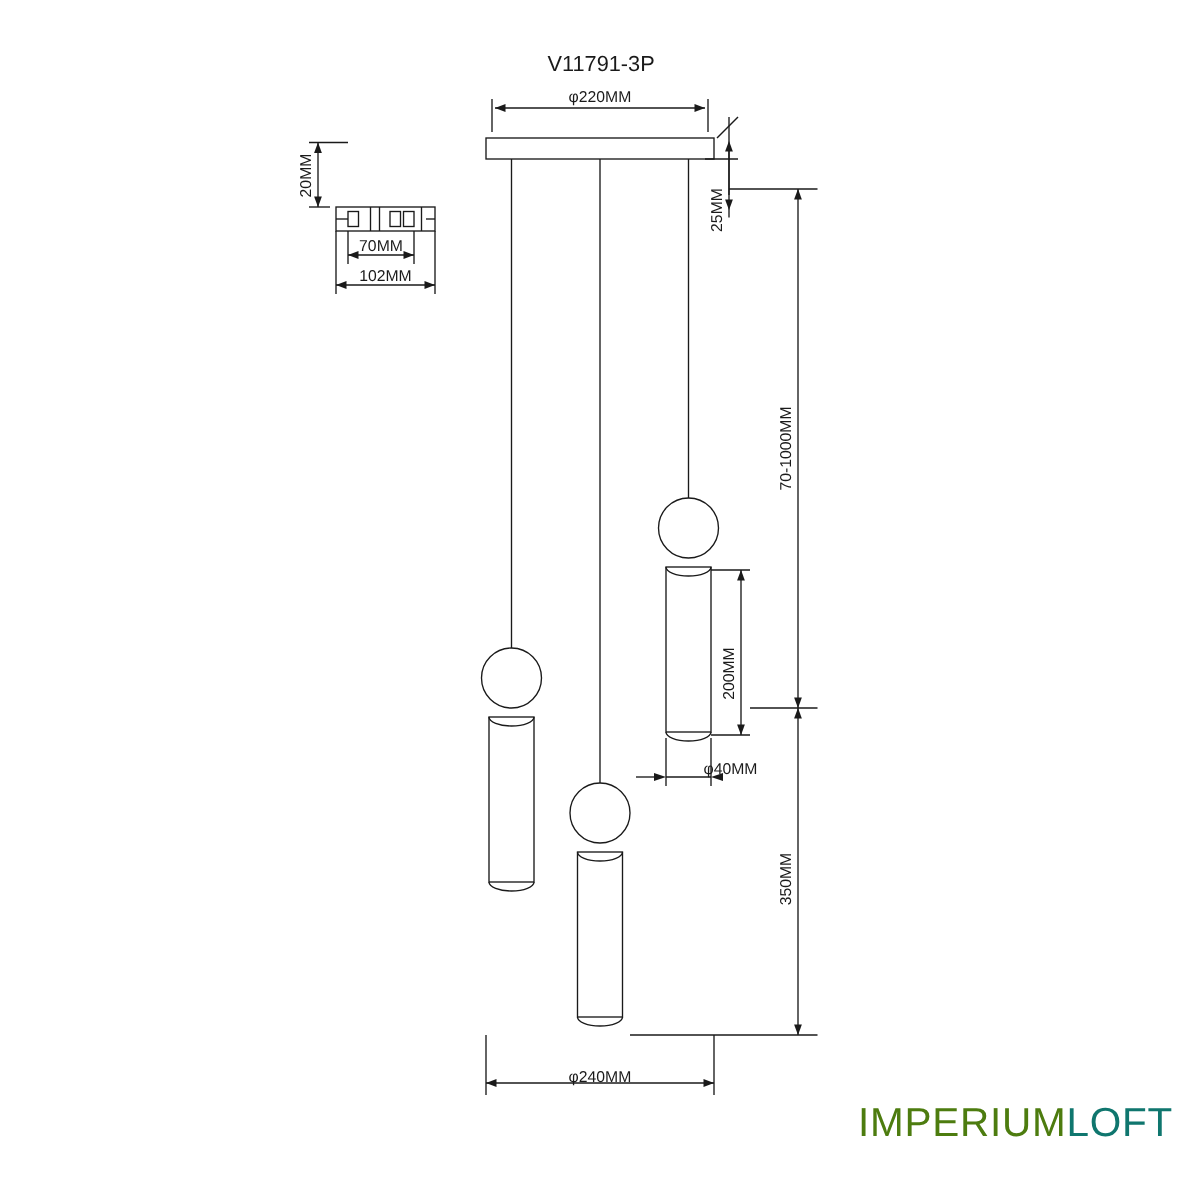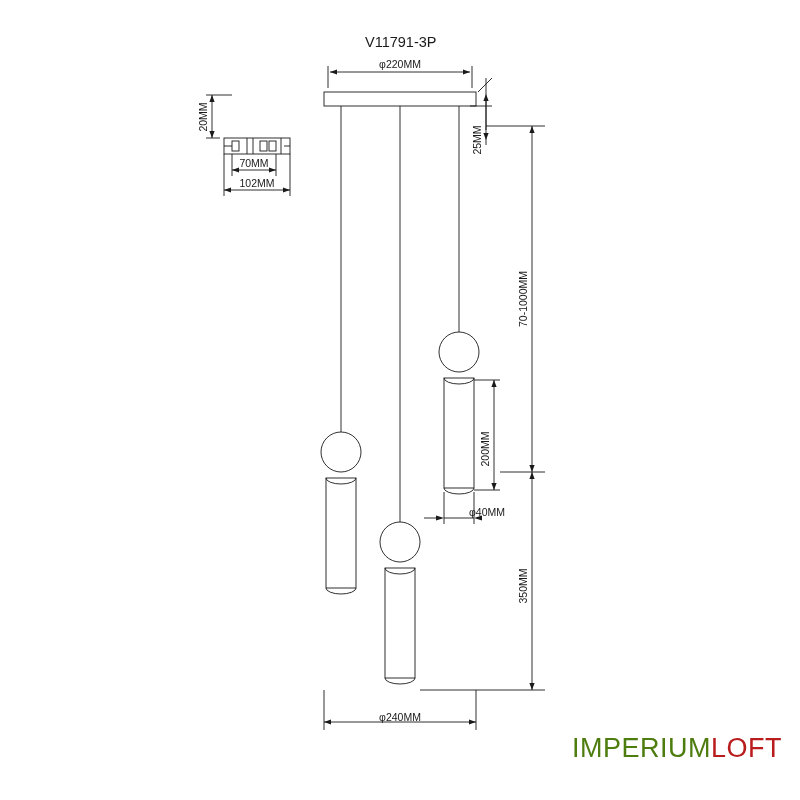--- a/index.html
+++ b/index.html
@@ -27,21 +27,21 @@
   .brand {
     position: absolute;
     right: 18px;
     bottom: 36px;
     font-size: 27px;
     letter-spacing: 0.5px;
     font-family: "Liberation Sans", sans-serif;
     white-space: nowrap;
   }
   .brand .imperium { color: #4d7c0f; }
-  .brand .loft { color: #b91c1c; }
+  .brand .loft { color: #0f766e; }
 </style>
 </head>
 <body>
 
 <div id="stage">
 
   <svg id="drawing" width="800" height="800" viewBox="0 0 800 800">
 
     <text id="t-title" x="365" y="47" font-family="Liberation Sans, sans-serif" font-size="14.5" fill="#1a1a1a">V11791-3P</text>
 

